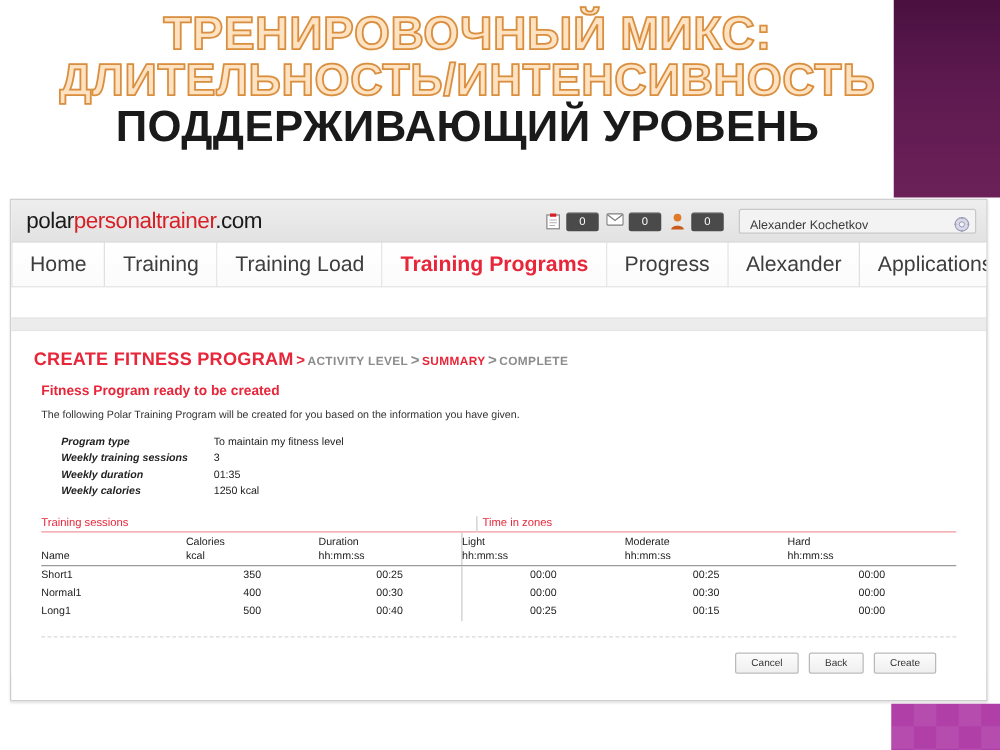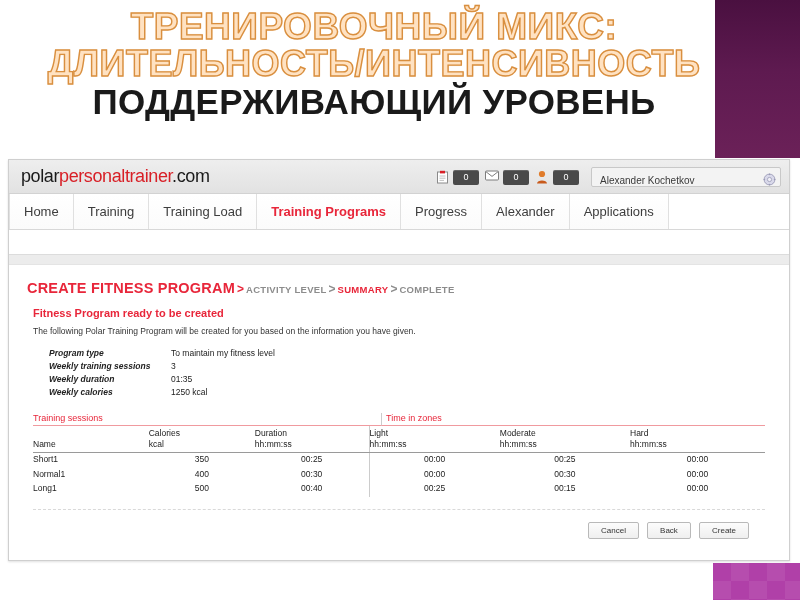--- a/index.html
+++ b/index.html
@@ -111,21 +111,21 @@
   
   #main-nav {
     height:36px;
     background:#ffffff;
     border-bottom:1px solid #d8d8d8;
     display:flex; align-items:stretch;
   }
   .nav-tab {
     display:flex; align-items:center;
     padding:0 14px;
-    font-size:13px;
+    font-size:17px;
     color:#3d3d3d;
     border-right:1px solid #e0e0e0;
     white-space:nowrap;
     background:linear-gradient(180deg,#ffffff 0%,#fbfbfb 100%);
   }
   .nav-tab:first-child { border-left:1px solid #e0e0e0; }
   .nav-tab.active { color:#e8263a; font-weight:bold; }
   .nav-tab.last { border-right:1px solid #e0e0e0; }
   .nav-filler { flex:1; border-bottom:0; background:#ffffff; }
 

